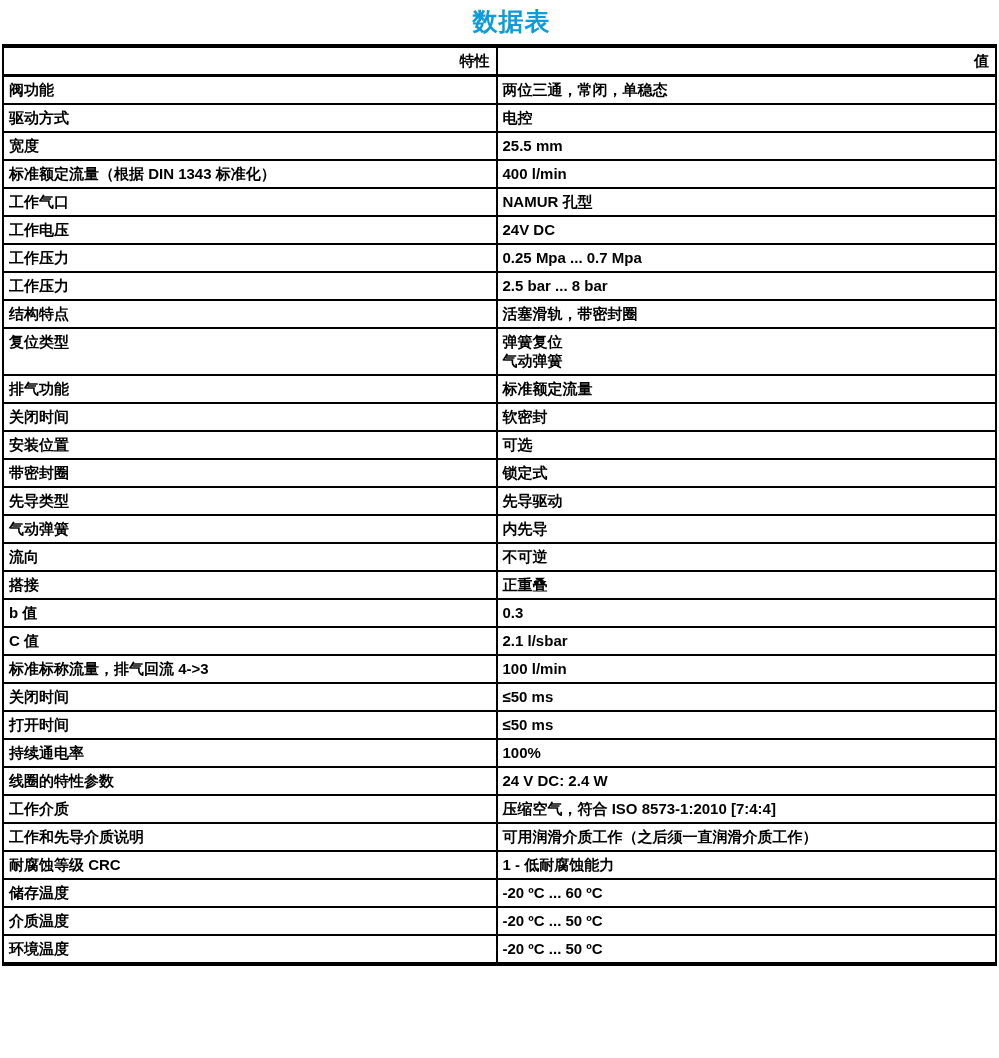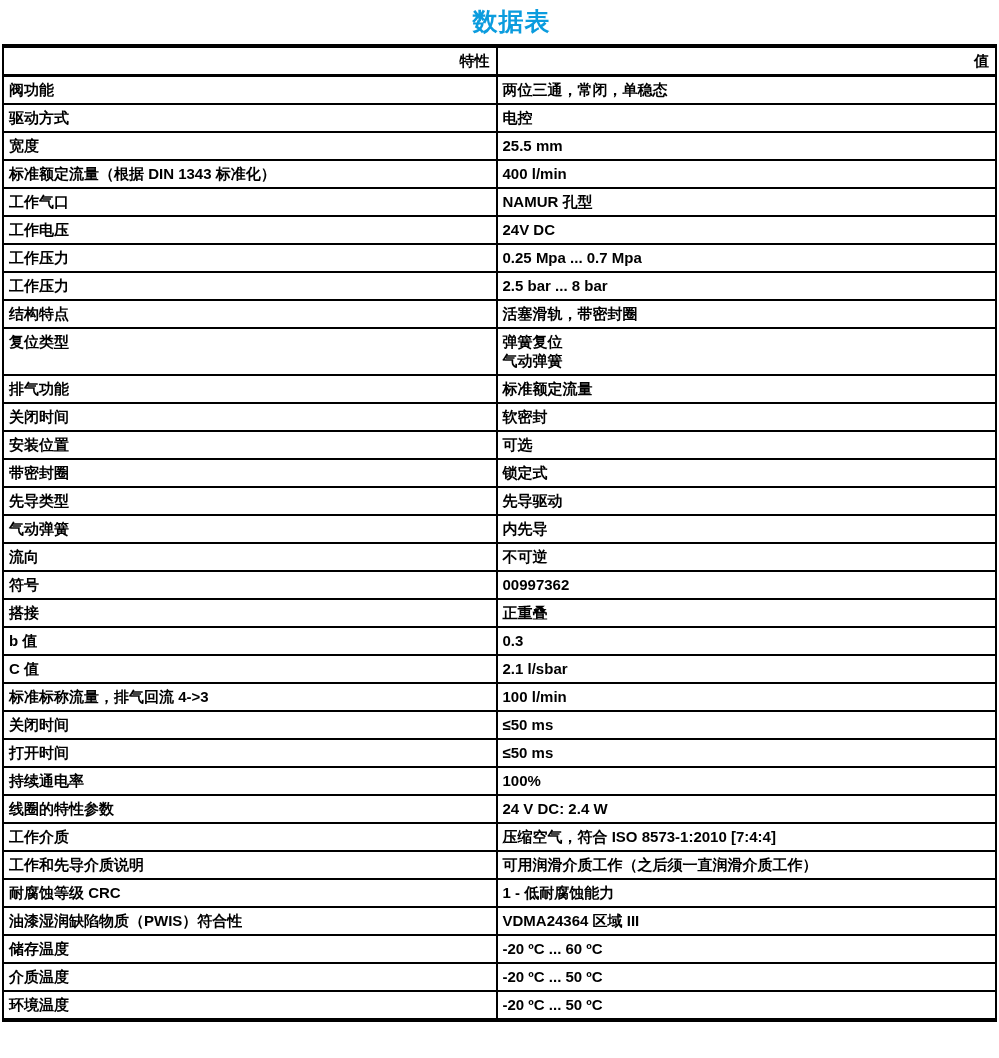--- a/index.html
+++ b/index.html
@@ -126,24 +126,20 @@
         </tr>
         <tr>
           <td>气动弹簧</td>
           <td>内先导</td>
         </tr>
         <tr>
           <td>流向</td>
           <td>不可逆</td>
         </tr>
         <tr>
-          <td>符号</td>
-          <td>00997362</td>
-        </tr>
-        <tr>
           <td>搭接</td>
           <td>正重叠</td>
         </tr>
         <tr>
           <td>b 值</td>
           <td>0.3</td>
         </tr>
         <tr>
           <td>C 值</td>
           <td>2.1 l/sbar</td>
@@ -174,24 +170,20 @@
         </tr>
         <tr>
           <td>工作和先导介质说明</td>
           <td>可用润滑介质工作（之后须一直润滑介质工作）</td>
         </tr>
         <tr>
           <td>耐腐蚀等级 CRC</td>
           <td>1 - 低耐腐蚀能力</td>
         </tr>
         <tr>
-          <td>油漆湿润缺陷物质（PWIS）符合性</td>
-          <td>VDMA24364 区域 III</td>
-        </tr>
-        <tr>
           <td>储存温度</td>
           <td>-20 ºC ... 60 ºC</td>
         </tr>
         <tr>
           <td>介质温度</td>
           <td>-20 ºC ... 50 ºC</td>
         </tr>
         <tr>
           <td>环境温度</td>
           <td>-20 ºC ... 50 ºC</td>

